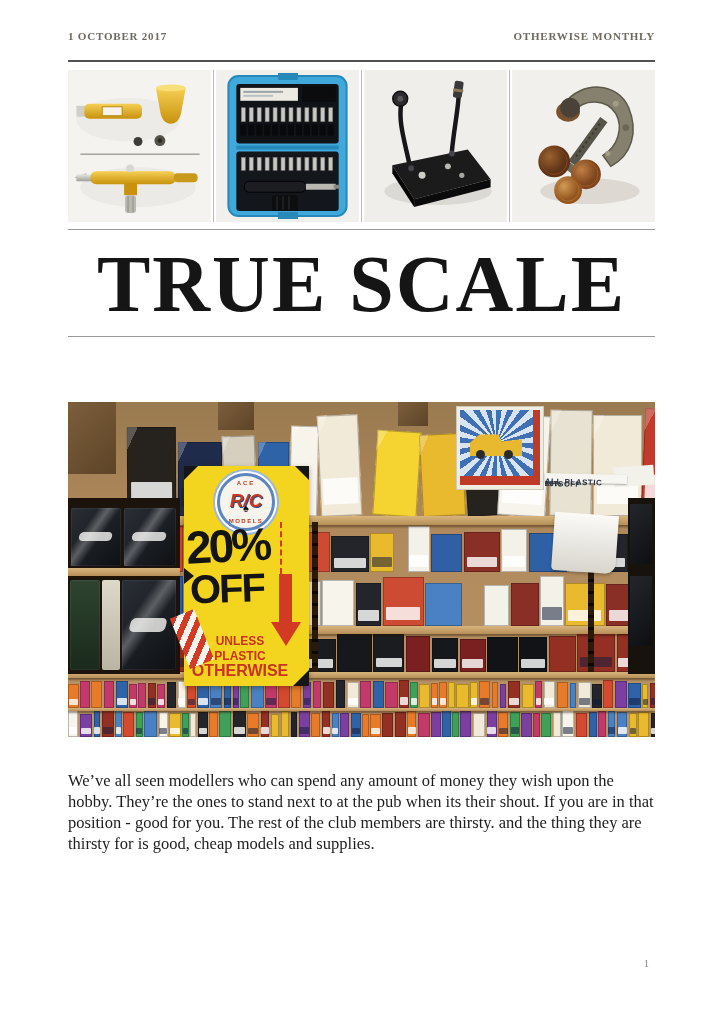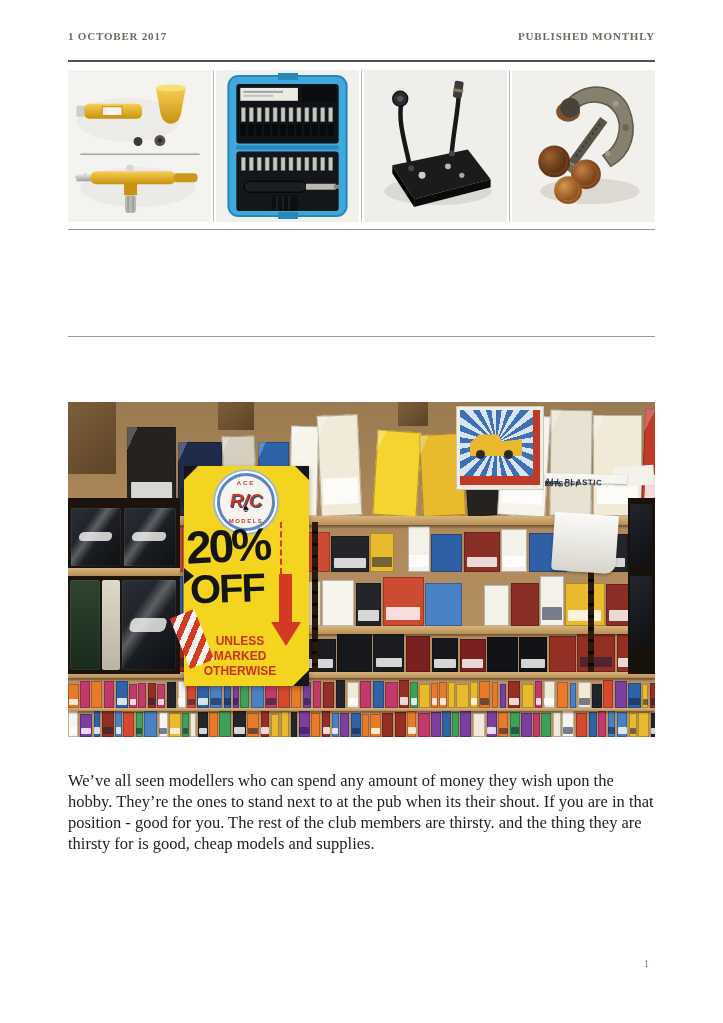--- a/index.html
+++ b/index.html
@@ -80,21 +80,21 @@
   .logo .bot{position:absolute;left:0;right:0;bottom:4px;font-size:6px;font-weight:700;color:#c23a24;letter-spacing:1.5px;}
   .pct{left:2px;top:56px;width:110px;font-size:46px;line-height:1;font-weight:800;letter-spacing:-3px;color:#141414;
        transform:rotate(-3deg);}
   .off{left:6px;top:102px;width:90px;font-size:40px;line-height:1;font-weight:800;letter-spacing:-2px;color:#141414;
        transform:rotate(-2deg);}
   .dash{left:96px;top:56px;height:52px;border-left:2px dashed var(--sign-red);}
   .arr-shaft{left:95px;top:108px;width:13px;height:50px;background:var(--sign-red);}
   .arr-head{left:87px;top:156px;border-left:15px solid transparent;border-right:15px solid transparent;
             border-top:24px solid var(--sign-red);}
   .cond{left:0;top:168px;width:112px;text-align:center;font-size:12px;line-height:14px;font-weight:800;color:#c8321f;}
-  .c2{top:183px;} .c3{top:198px;font-size:12px;}
+  .c2{top:183px;} .c3{top:198px;font-size:16px;}
   .chev{left:-5px;top:146px;width:26px;height:54px;transform:rotate(-22deg);
         background:repeating-linear-gradient(135deg,#d43b25 0 6px,#f6f4ec 6px 12px);}
 
   
   .wsign{left:477px;top:72px;z-index:9;font-family:"Liberation Sans",sans-serif;}
   .wsign .head{position:absolute;left:0;top:0;width:82px;padding:4px 0 5px;background:#f6f5f1;transform:rotate(1.5deg);
                box-shadow:0 1px 2px rgba(0,0,0,.3);text-align:center;color:#2a3242;font-weight:700;}
   .wsign .l1{font-size:8px;letter-spacing:.5px;} .wsign .l2,.wsign .l3{font-size:7.5px;letter-spacing:.5px;margin-top:2px;}
   .wsign .curl{position:absolute;left:8px;top:40px;width:64px;height:58px;transform:rotate(4deg);
                background:linear-gradient(180deg,#fbfaf7,#d8d5cd);border-radius:0 0 10px 4px;box-shadow:0 2px 3px rgba(0,0,0,.25);}
@@ -105,21 +105,21 @@
   .bodytext p{margin:0 0 21px 0;}
   .pagenum{position:absolute;left:644px;top:958px;font-size:10px;color:#7d7d7d;}
 </style>
 </head>
 <body>
 
 <div class="page">
 
   <div class="content mast-top">
     <span>1 OCTOBER 2017</span>
-    <span>PUBLISHED MONTHLY</span>
+    <span>OTHERWISE MONTHLY</span>
   </div>
   <div class="rule rule-dark"></div>
 
   <div class="content thumbs">
     <figure>
       <svg viewBox="0 0 143 153">
         <defs>
           <linearGradient id="gold" x1="0" y1="0" x2="0" y2="1">
             <stop offset="0" stop-color="#f6cf54"></stop>
               <stop offset="1" stop-color="#c8920e"></stop>
@@ -273,20 +273,21 @@
           <circle cx="42" cy="92" r="13" fill="none" stroke="#7e4a22" stroke-width="1"></circle>
         <circle cx="74" cy="105" r="15" fill="url(#cop2)"></circle>
           <circle cx="74" cy="105" r="12" fill="none" stroke="#9a5c28" stroke-width="1"></circle>
         <circle cx="56" cy="121" r="14" fill="url(#cop3)"></circle>
           <circle cx="56" cy="121" r="11" fill="none" stroke="#ad6c2c" stroke-width="1"></circle>
       </svg>
     </figure>
   </div>
 
   <div class="rule rule-l1"></div>
+  <h1 class="content title" style="margin:0">TRUE SCALE</h1>
   <div class="rule rule-l2"></div>
 
 
   <div class="hero">
     <div id="boxArea" style="left:0;top:0;width:587px;height:335px;">
         <div class="cardboard" style="left: 0px; top: 0px; width: 48px; height: 72px;"></div>
         <div class="cardboard" style="left: 150px; top: 0px; width: 36px; height: 28px;"></div>
         <div class="cardboard" style="left: 330px; top: 0px; width: 30px; height: 24px;"></div>
         <div class="box" style="left: 59.1405px; top: 25.1422px; width: 49.4458px; height: 88.8578px; background: rgb(38, 34, 30); box-shadow: rgba(0, 0, 0, 0.25) 0px 0px 0px 1px inset; transform: rotate(-0.270139deg);">
           <div class="band"></div>
@@ -720,21 +721,21 @@
         <div class="main">R/C</div>
         <div class="spade">♠</div>
         <div class="bot">MODELS</div>
       </div>
       <div class="pct">20%</div>
       <div class="off">OFF</div>
       <div class="dash"></div>
       <div class="arr-shaft"></div>
       <div class="arr-head"></div>
       <div class="cond">UNLESS</div>
-      <div class="cond c2">MARKED</div>
+      <div class="cond c2">PLASTIC</div>
       <div class="cond c3">OTHERWISE</div>
       <div class="chev"></div>
     </div>
   </div>
 
   <section class="content bodytext">
     <p>We’ve all seen modellers who can spend any amount of money they wish upon the hobby. They’re the ones to stand next to at the pub when its their shout. If you are in that position - good for you. The rest of the club members are thirsty. and the thing they are thirsty for is good, cheap models and supplies.</p>
   </section>
 
   <div class="pagenum">1</div>

